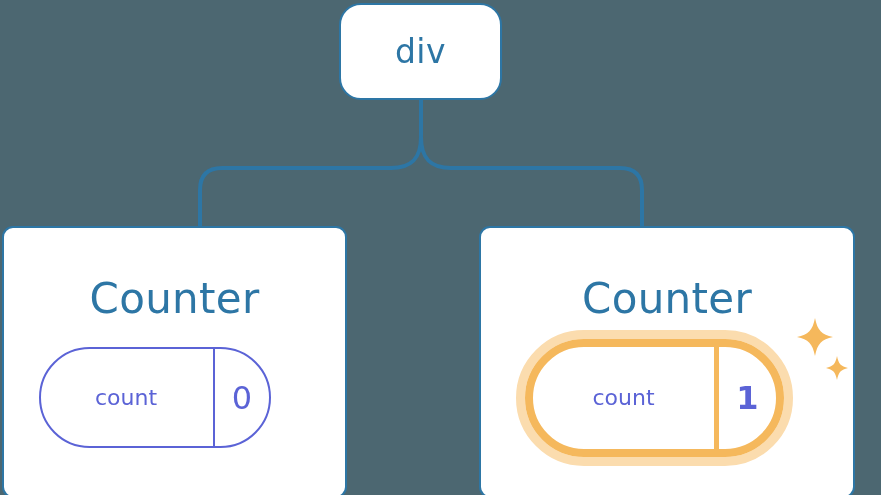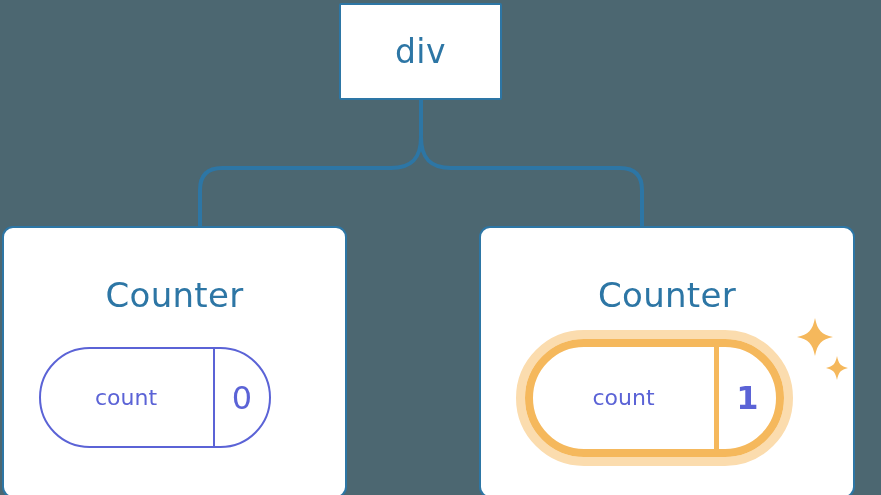--- a/index.html
+++ b/index.html
@@ -32,21 +32,21 @@
   
   #div-node {
     position: absolute;
     left: 339px;
     top: 3px;
     width: 163px;
     height: 97px;
     box-sizing: border-box;
     background: #ffffff;
     border: 2px solid #2d76a5;
-    border-radius: 2px;
+    border-radius: 22px;
     display: flex;
     align-items: center;
     justify-content: center;
   }
   #div-node .node-label {
     font-size: 33px;
     color: #2d76a5;
     letter-spacing: 0.5px;
     line-height: 1;
   }
@@ -63,21 +63,21 @@
   }
   #card-left  { left: 2px;   width: 345px; }
   #card-right { left: 479px; width: 376px; }
 
   .card-title {
     position: absolute;
     left: 0;
     right: 0;
     top: 50px;
     text-align: center;
-    font-size: 34px;
+    font-size: 42px;
     color: #2d76a5;
     line-height: 1;
     letter-spacing: 0.3px;
   }
 
   
   .pill {
     position: absolute;
     box-sizing: border-box;
     display: flex;

